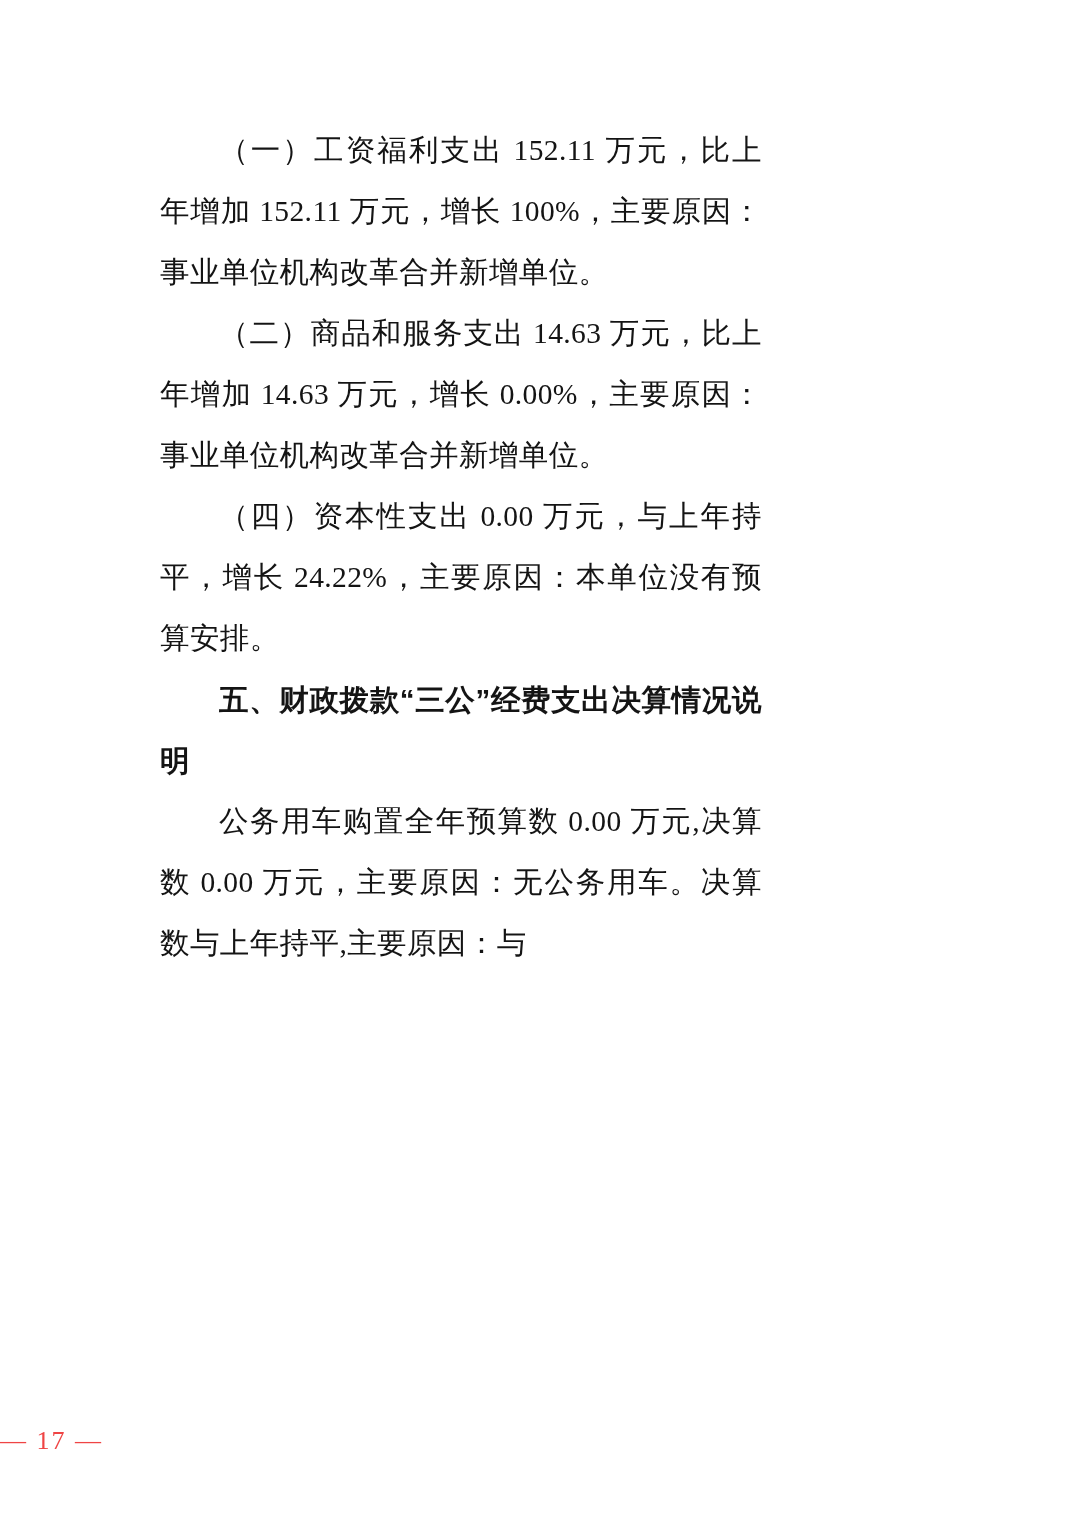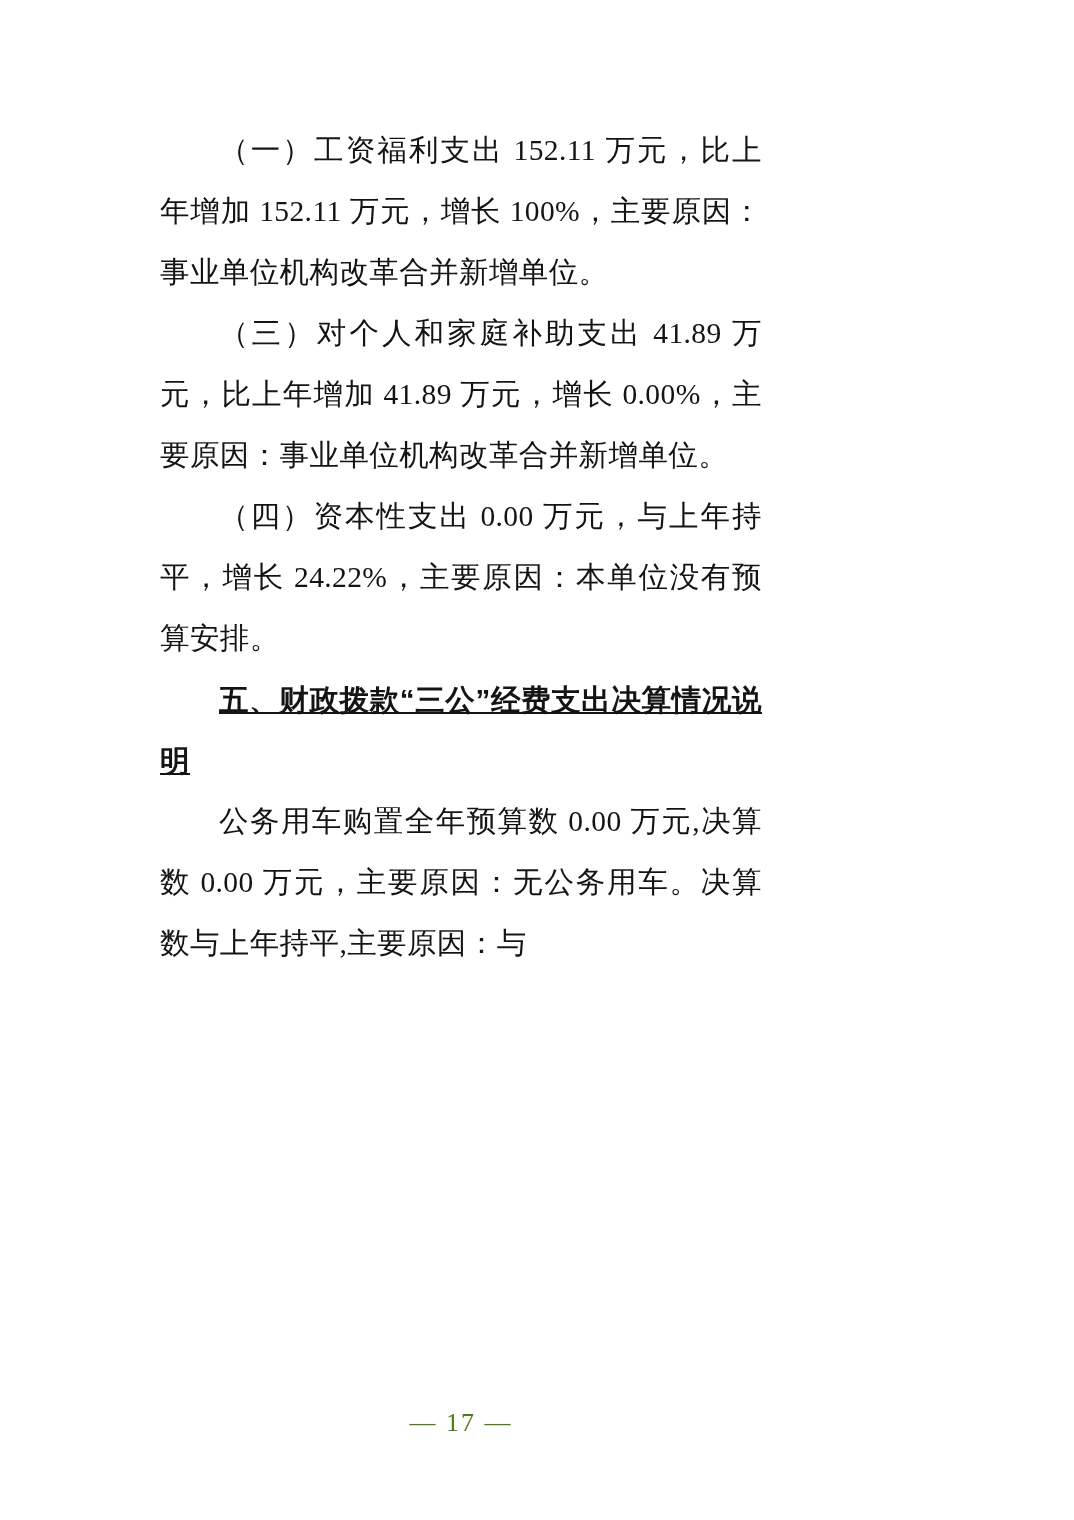--- a/index.html
+++ b/index.html
@@ -38,39 +38,37 @@
     text-justify: inter-ideograph;
   }
   .heading {
     margin: 0;
     font-size: 29.5px;
     line-height: 61px;
     font-weight: bold;
     text-indent: 2em;
     font-family: "Liberation Sans", "DejaVu Sans", sans-serif;
     letter-spacing: 0.5px;
-    text-decoration: underline;
   }
   .footer {
     position: absolute;
     left: 0;
     right: 0;
-    bottom: 82px;
-    text-align: center;
+    bottom: 64px;
     font-size: 26px;
     font-family: "Liberation Serif", "DejaVu Serif", serif;
     letter-spacing: 2px;
-    color: #4d7c0f;
+    color: #ef4444;
   }
 </style>
 </head>
 <body>
 
 <div class="page">
   <div class="body-text">
     <p class="para">（一）工资福利支出 152.11 万元，比上年增加 152.11 万元，增长 100%，主要原因：事业单位机构改革合并新增单位。</p>
-    <p class="para">（三）对个人和家庭补助支出 41.89 万元，比上年增加 41.89 万元，增长 0.00%，主要原因：事业单位机构改革合并新增单位。</p>
+    <p class="para">（二）商品和服务支出 14.63 万元，比上年增加 14.63 万元，增长 0.00%，主要原因：事业单位机构改革合并新增单位。</p>
     <p class="para">（四）资本性支出 0.00 万元，与上年持平，增长 24.22%，主要原因：本单位没有预算安排。</p>
     <p class="heading">五、财政拨款“三公”经费支出决算情况说明</p>
     <p class="para">公务用车购置全年预算数 0.00 万元,决算数 0.00 万元，主要原因：无公务用车。决算数与上年持平,主要原因：与</p>
   </div>
   <div class="footer">— 17 —</div>
 </div>
 
 </body></html>

